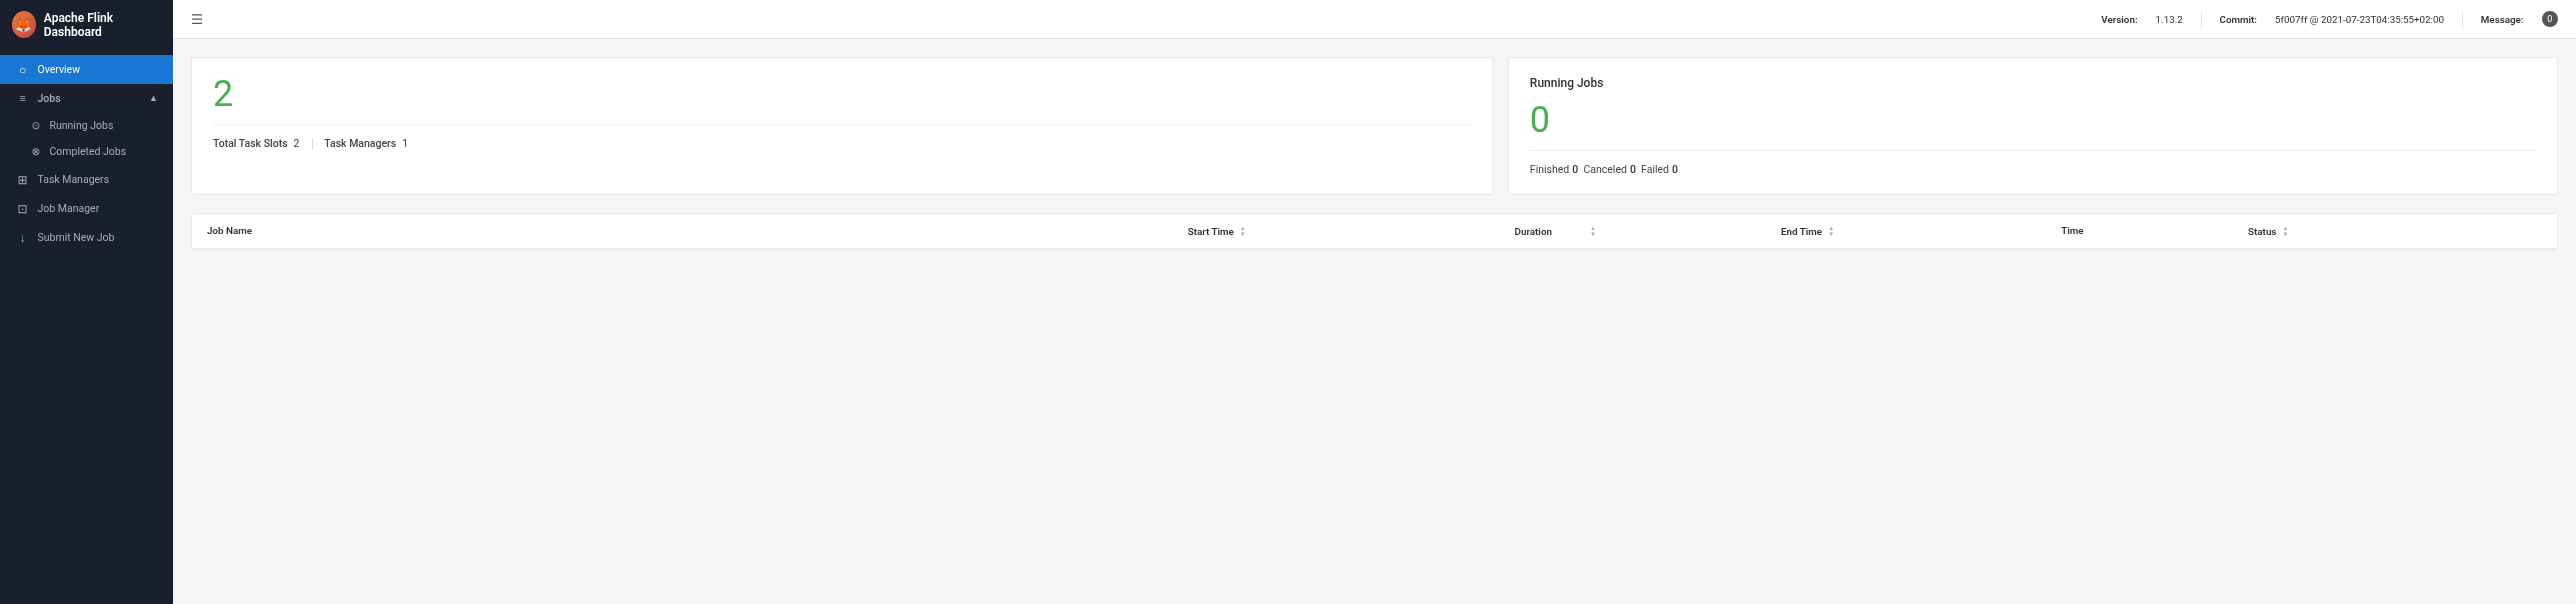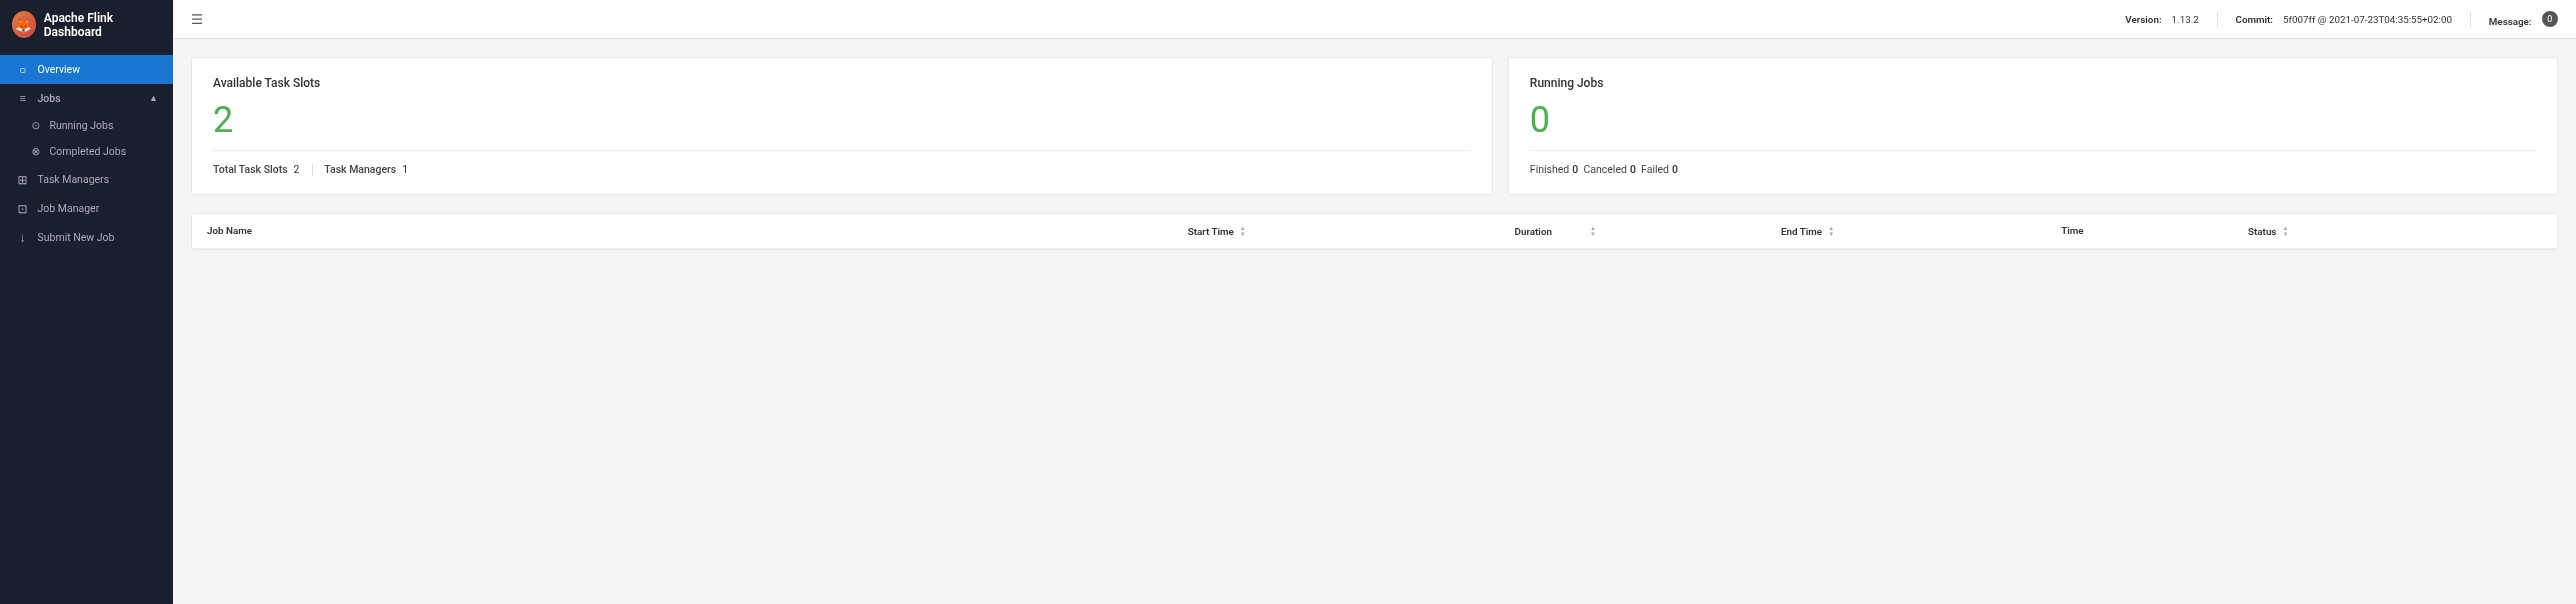--- a/index.html
+++ b/index.html
@@ -144,22 +144,22 @@
       color: #555;
       cursor: pointer;
     }
 
     .header-spacer {
       flex: 1;
     }
 
     .header-info {
       display: flex;
-      align-items: flex-end;
-      gap: 10px;
+      align-items: center;
+      gap: 18px;
       font-size: 9.8px;
       color: #333;
     }
 
     .header-info .label {
       font-weight: 600;
     }
 
     .header-divider {
       width: 0.8px;
@@ -401,21 +401,20 @@
       <span class="label">Message:</span>
       <div class="header-badge">0</div>
     </div>
   </header>
 
   <div class="content">
 
     <div class="cards-row">
 
       <div class="card card-left">
-        <div class="card-title">Available Task Slots</div>
         <div class="card-big-number">2</div>
         <hr class="card-divider">
         <div class="card-stats">
           <span class="stat-label">Total Task Slots</span>
           <span class="stat-value">2</span>
           <div class="stat-divider"></div>
           <span class="stat-label">Task Managers</span>
           <span class="stat-value">1</span>
         </div>
       </div>

